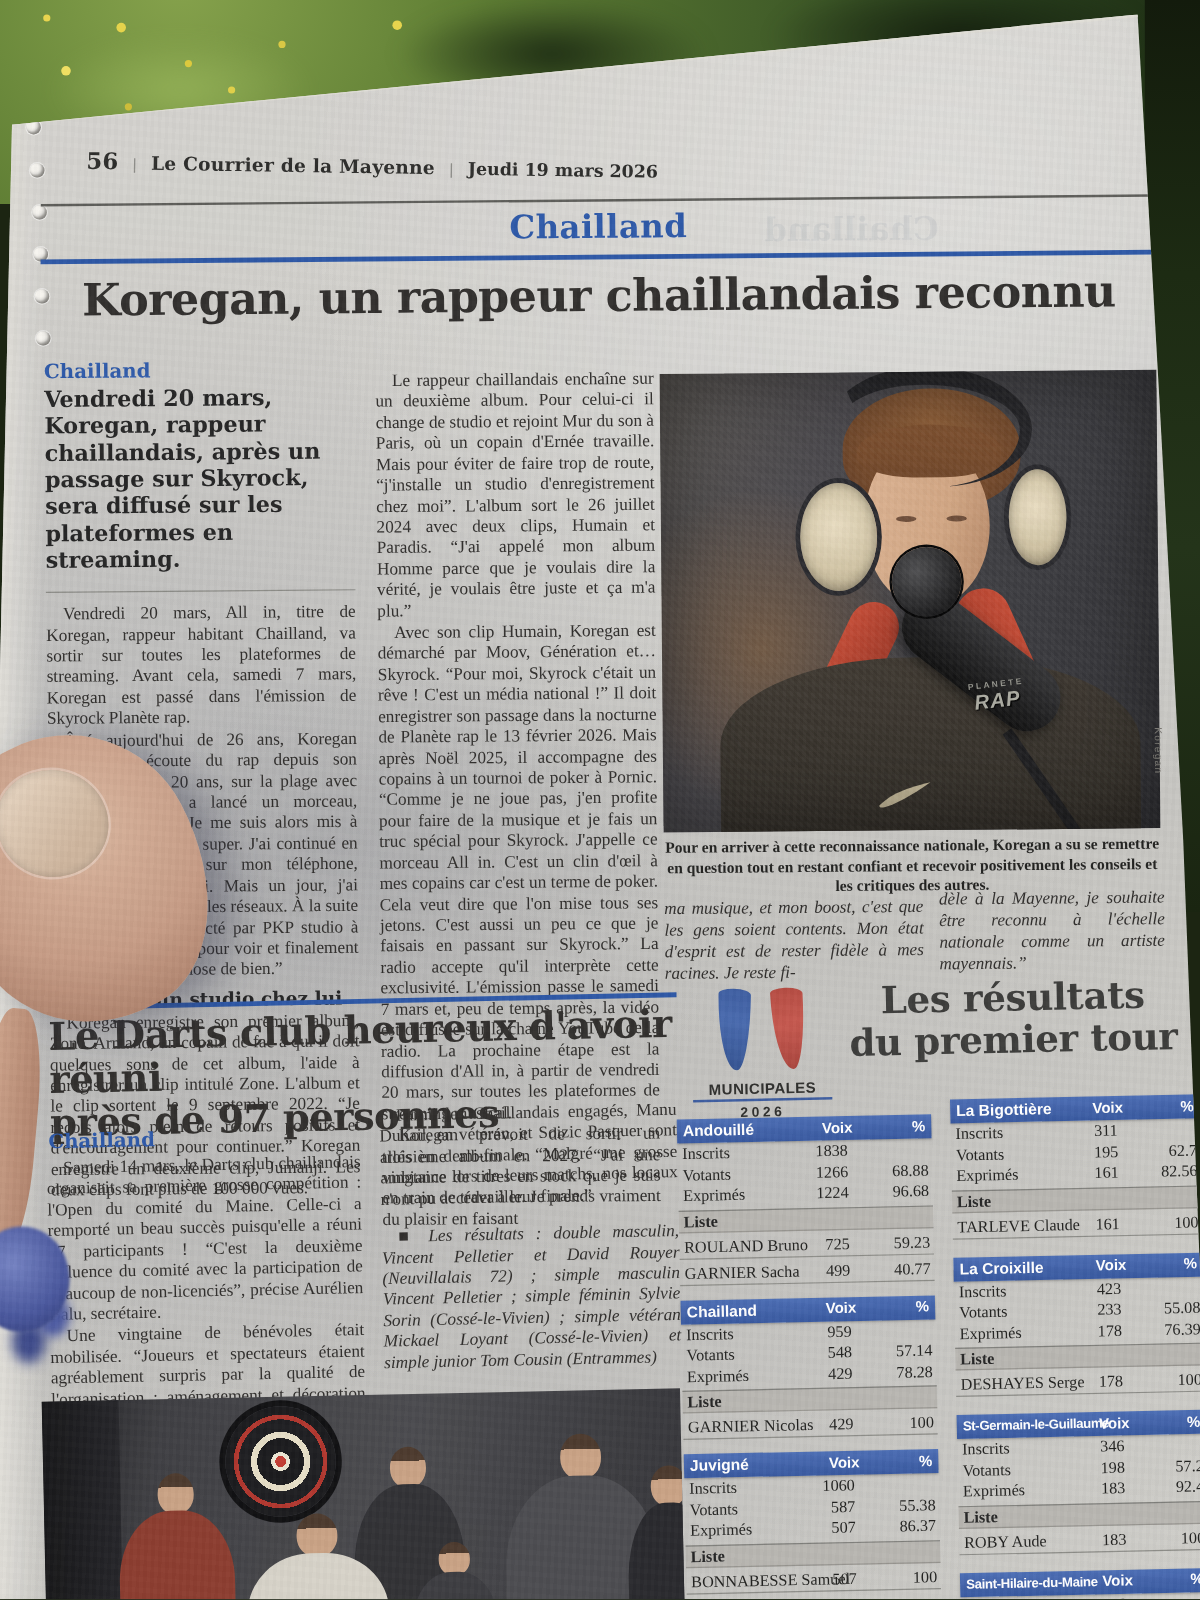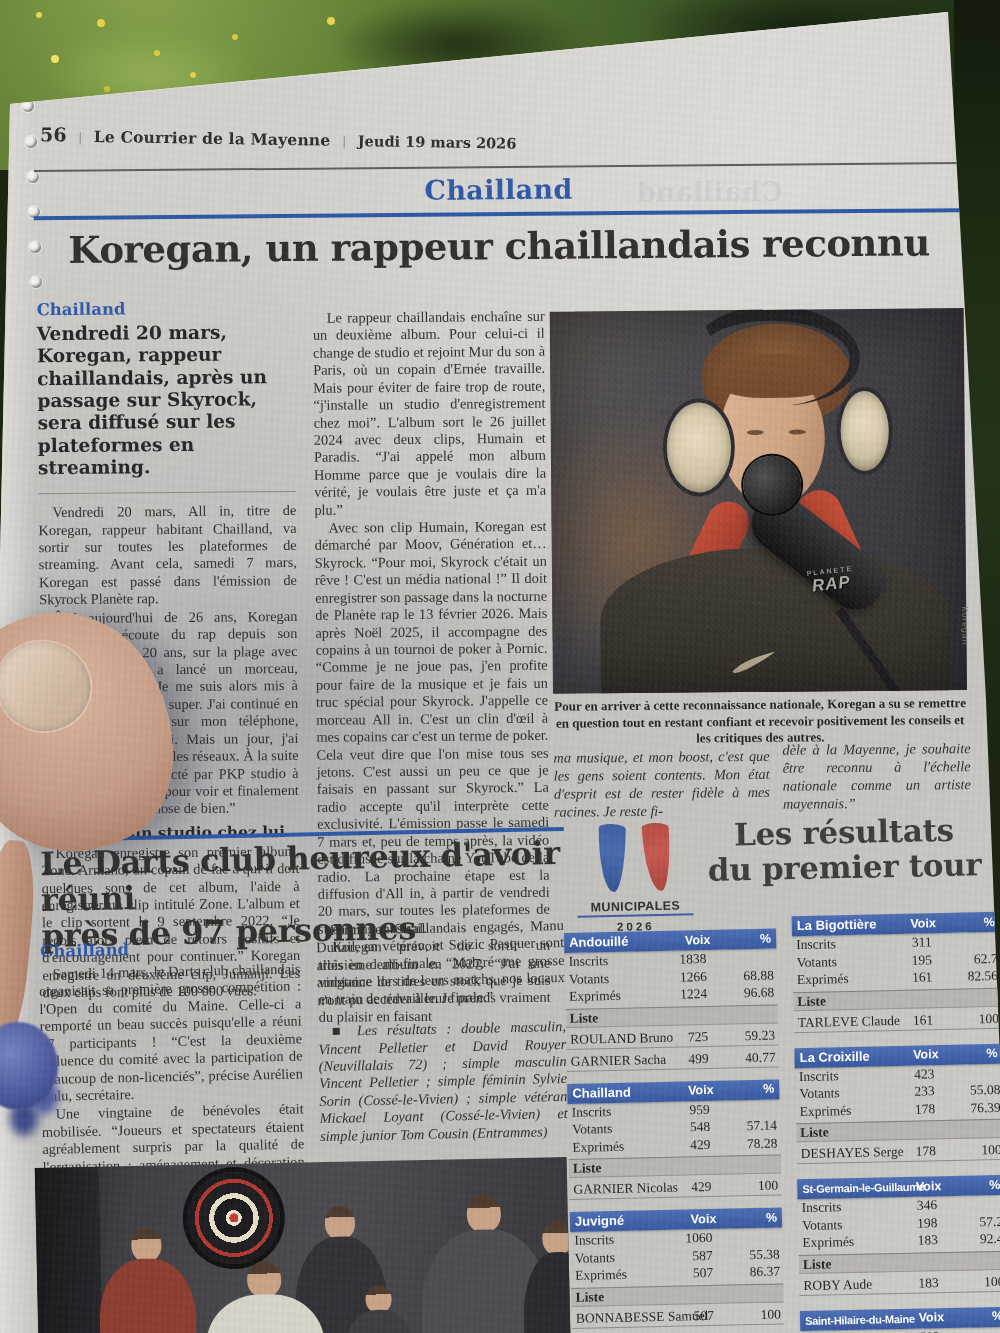--- a/index.html
+++ b/index.html
@@ -42,21 +42,21 @@
   .hole { position:absolute; width:12px; height:12px; border-radius:50%;
            background:radial-gradient(circle at 38% 35%, #f6f4ef 0 45%, #cbc8c1 70%, #9a978f 100%);
            box-shadow: inset -2px -2px 3px rgba(0,0,0,.35), 0 0 0 1px rgba(255,255,255,.5); }
 
   .shade-mid { position:absolute; left:0; top:540px; width:560px; height:330px; pointer-events:none;
            background:radial-gradient(closest-side, rgba(80,84,100,.16), transparent); }
 
   
   .masthead { position:absolute; left:40px; top:128px; width:620px; transform:rotate(0.9deg);
            color:#2a2a28; white-space:nowrap; }
-  .masthead .pg { font:bold 19px "DejaVu Serif",serif; }
+  .masthead .pg { font:bold 19px "DejaVu Serif",serif;margin-left:32px; }
   .masthead .sep { color:#8a8a86; margin:0 8px; font:13px "Liberation Sans",sans-serif; }
   .masthead .pub { font:bold 15.5px "DejaVu Serif",serif; letter-spacing:.2px; }
   .masthead .date { font:bold 14.5px "DejaVu Serif",serif; }
   .mast-rule { position:absolute; left:34px; top:166px; width:928px; height:2px; background:#5b5b57;
            transform:rotate(-0.5deg); }
 
   
   .top-article { position:absolute; inset:0; transform:rotate(-0.5deg); transform-origin:60px 240px; }
   .section-heading { position:absolute; left:36px; top:178px; width:926px; text-align:center;
            font:bold 27px "DejaVu Serif",serif; color:#2b57a8; letter-spacing:.3px; }

